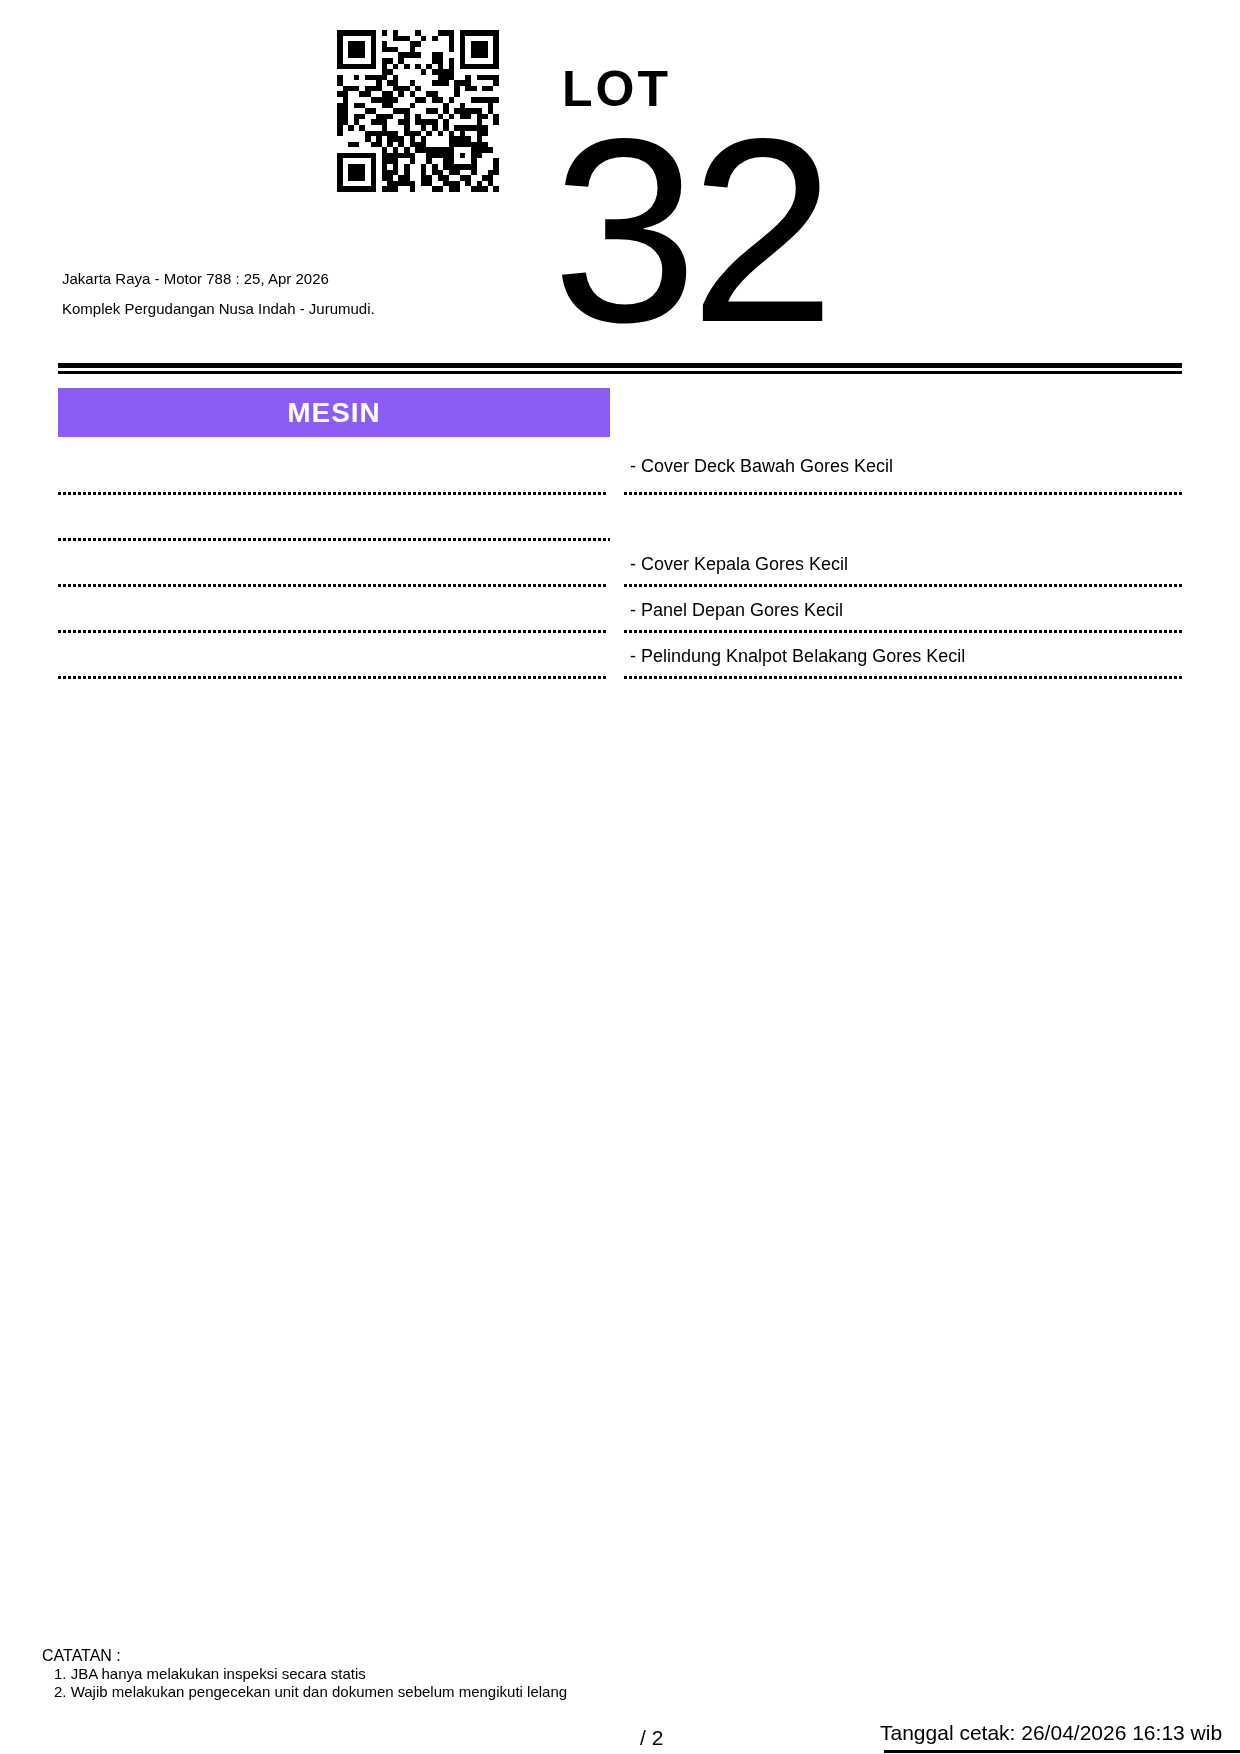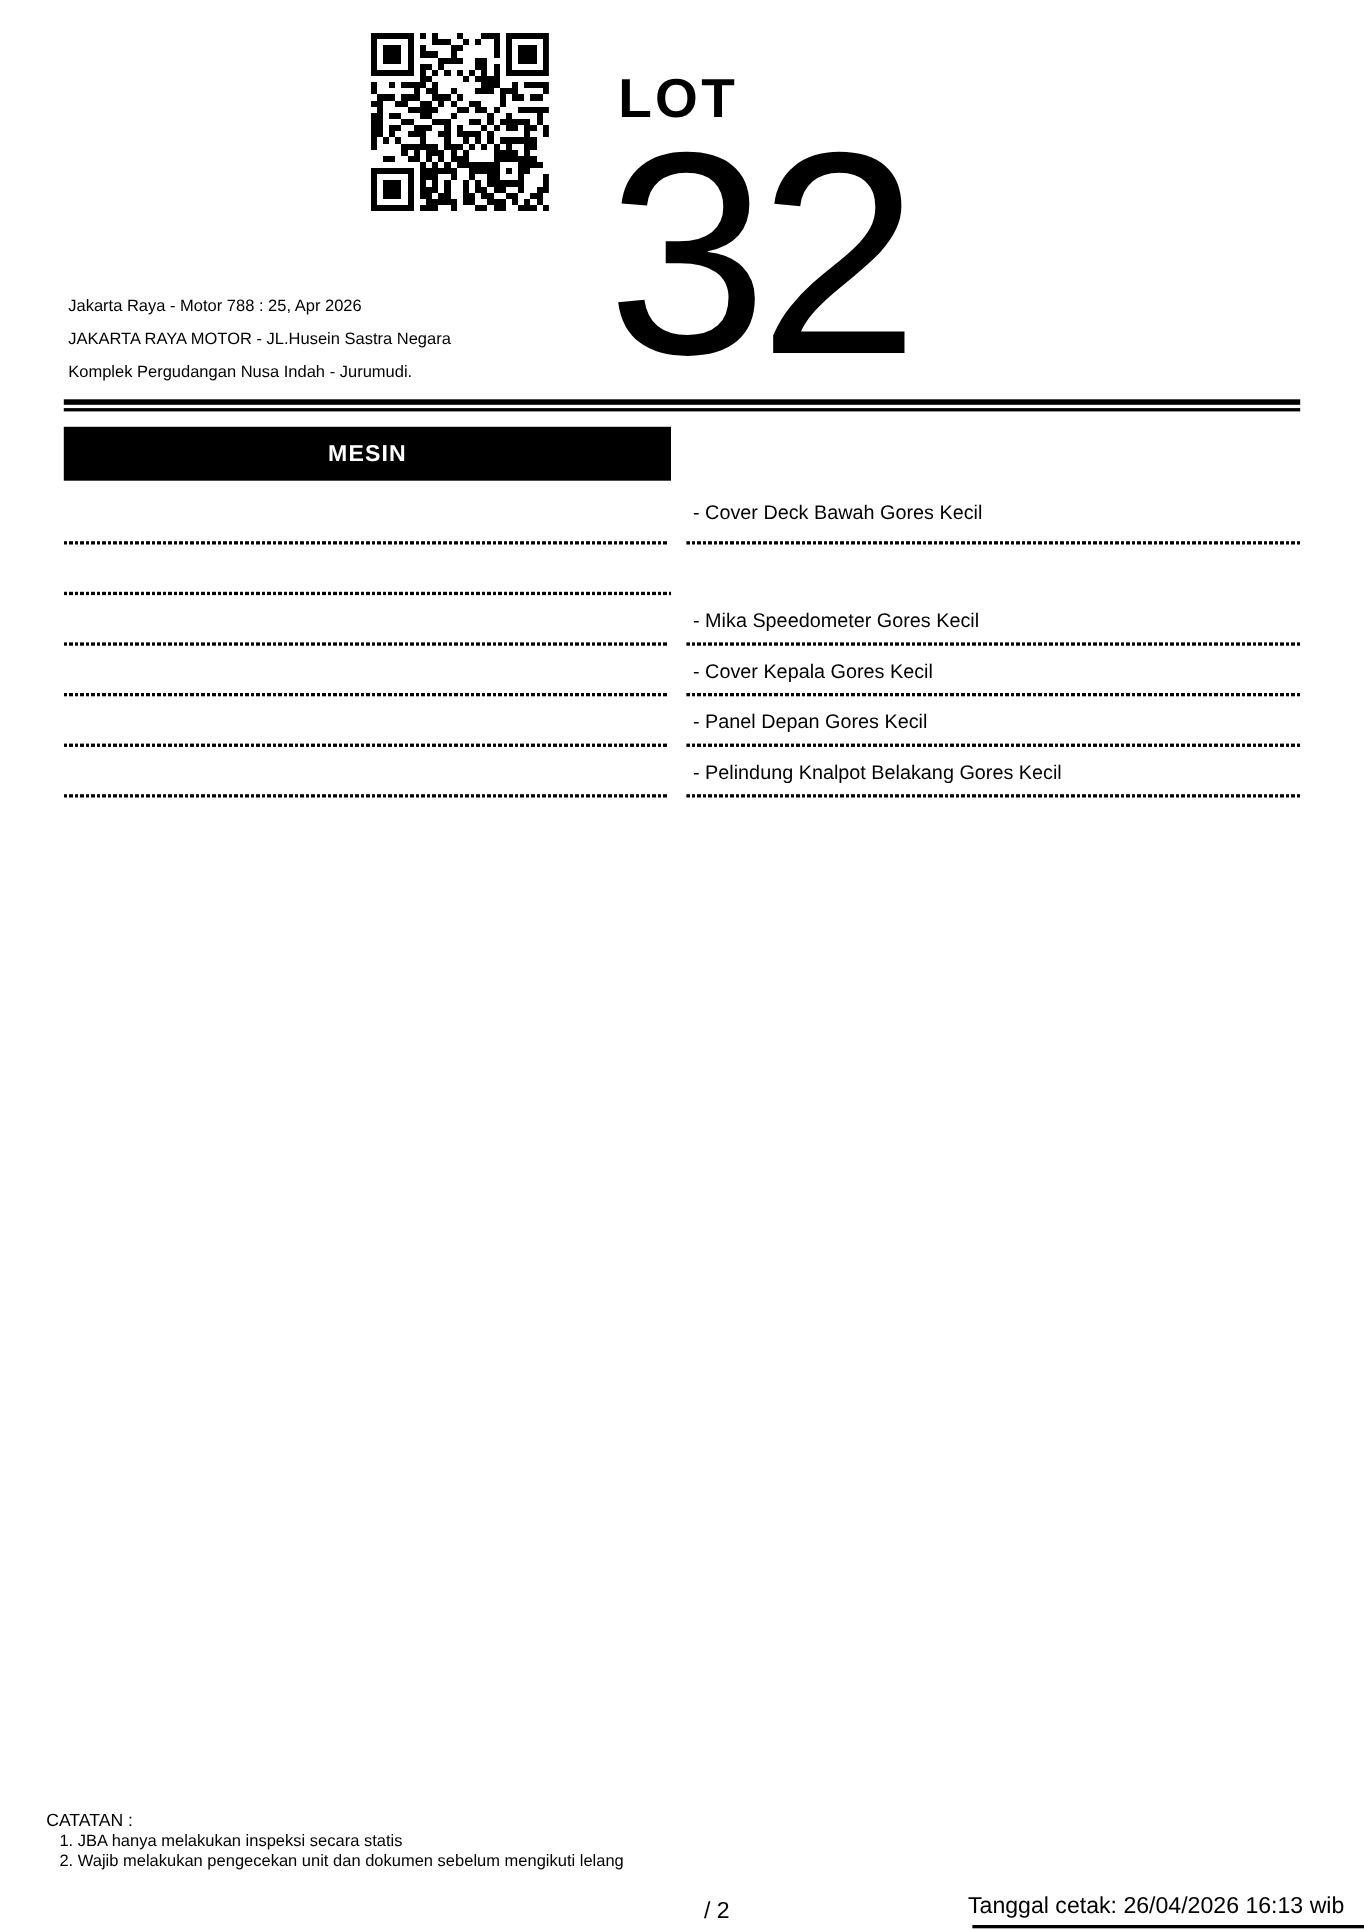--- a/index.html
+++ b/index.html
@@ -11,22 +11,22 @@
   .qr{position:absolute;left:337px;top:30px;width:162px;height:162px}
   .qr svg{display:block;width:100%;height:100%}
   .lot-label{position:absolute;left:562px;top:64px;font-size:50px;font-weight:bold;letter-spacing:3px;line-height:1}
   .lot-number{position:absolute;left:552px;top:100px;font-size:262px;font-weight:normal;line-height:1;letter-spacing:-8px}
   .address{position:absolute;left:62px;top:264px;font-size:15px;line-height:30px}
   .address div{white-space:nowrap}
   .double-rule{position:absolute;left:58px;top:363px;width:1124px;height:3px;
     border-top:5px solid #000;border-bottom:3px solid #000;box-sizing:content-box}
   .insp{position:absolute;left:58px;top:388px;width:1124px}
   .insp-head{display:flex;gap:12px}
-  .th{height:49px;background:#000000;color:#fff;display:flex;align-items:center;justify-content:center;
-    font-size:21px;font-weight:bold;letter-spacing:1px}
+  .th{height:49px;background:#8b5cf6;color:#fff;display:flex;align-items:center;justify-content:center;
+    font-size:28px;font-weight:bold;letter-spacing:1px}
   .th-l{width:552px}
   .th-r{width:560px}
   .row{display:flex;gap:16px;height:46px}
   .row:first-child{height:58px}
   .cell{position:relative;display:flex;align-items:center}
   .cell-l{width:552px}
   .cell-r{width:560px;padding-left:6px;box-sizing:border-box}
   .dotline{position:absolute;left:0;right:0;bottom:0;height:3px;
     background:repeating-linear-gradient(90deg,#000 0 3px,transparent 3px 5px)}
   .item-text{font-size:18px;white-space:nowrap}
@@ -472,21 +472,20 @@
       <rect x="26" y="28" width="1" height="1"></rect>
       <rect x="28" y="28" width="1" height="1"></rect>
     </svg>
   </div>
 
 <div class="lot-label">LOT</div>
 <div class="lot-number">32</div>
 
 <div class="address">
     <div>Jakarta Raya - Motor 788 : 25, Apr 2026</div>
-    <div>JAKARTA RAYA MOTOR - JL.Husein Sastra Negara</div>
     <div>Komplek Pergudangan Nusa Indah - Jurumudi.</div>
   </div>
 
 <div class="double-rule"></div>
 
 <div class="insp">
   <div class="insp-head">
     <div class="th th-l">MESIN</div>
   </div>
   <div class="insp-body">
@@ -501,30 +500,20 @@
     </div>
   </div>
 
   <div class="row">
     <div class="cell cell-l">
       <span class="item-text"></span>
       <div class="dotline"></div>
     </div>
   </div>
 
-  <div class="row">
-    <div class="cell cell-l">
-      <span class="item-text"></span>
-      <div class="dotline"></div>
-    </div>
-    <div class="cell cell-r">
-      <span class="item-text">- Mika Speedometer Gores Kecil</span>
-      <div class="dotline"></div>
-    </div>
-  </div>
 
   <div class="row">
     <div class="cell cell-l">
       <span class="item-text"></span>
       <div class="dotline"></div>
     </div>
     <div class="cell cell-r">
       <span class="item-text">- Cover Kepala Gores Kecil</span>
       <div class="dotline"></div>
     </div>

